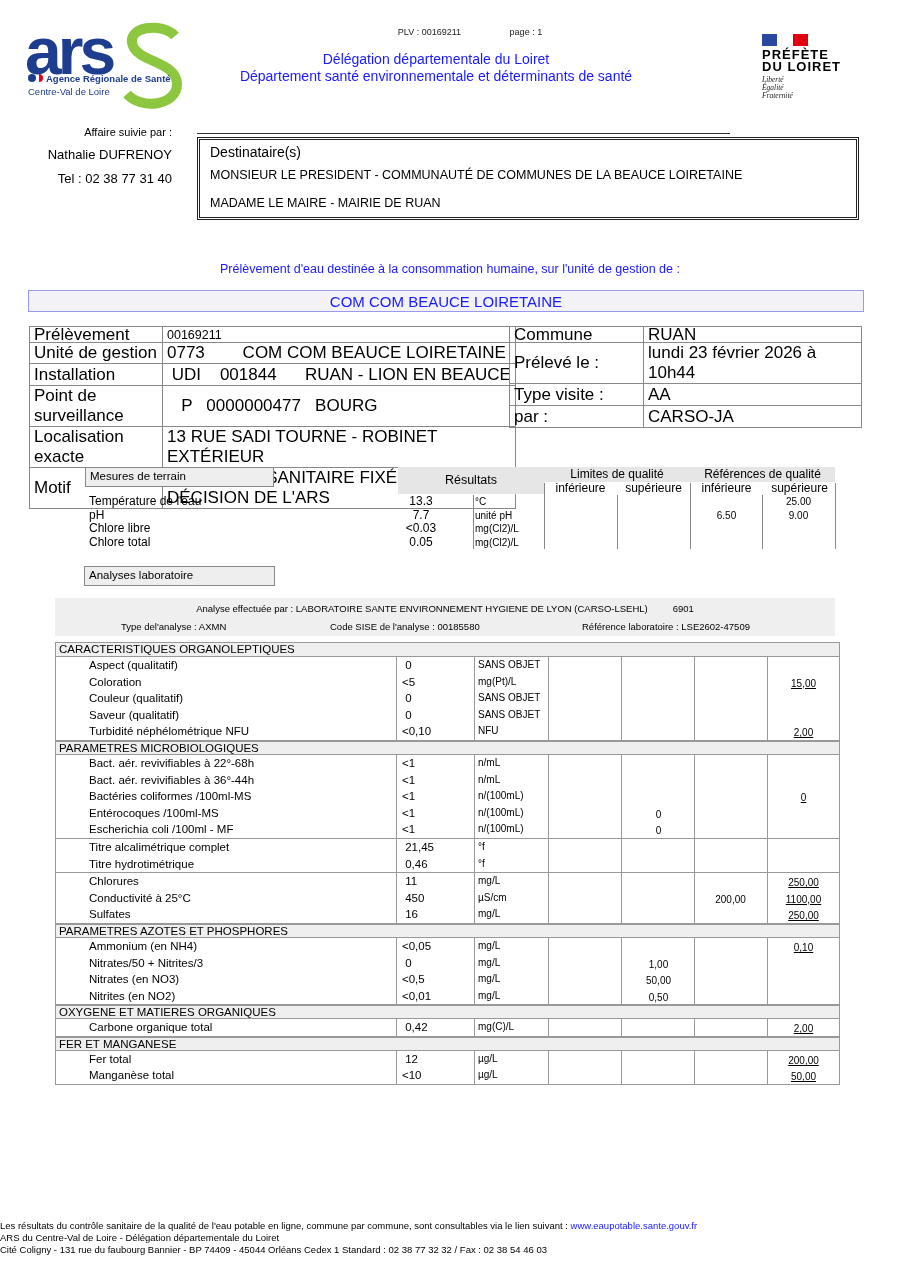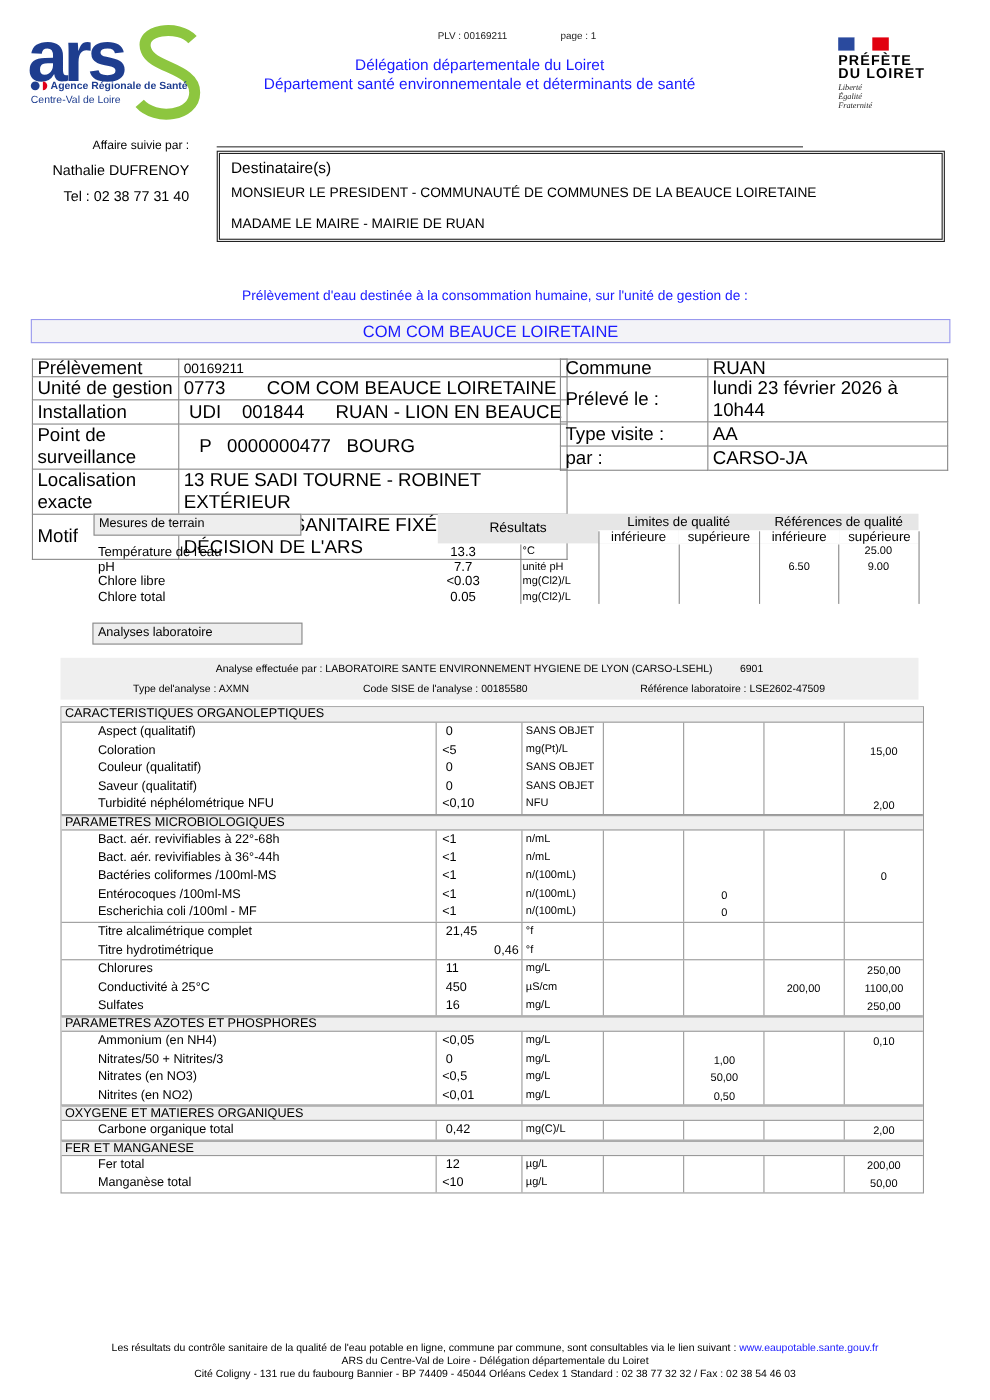--- a/index.html
+++ b/index.html
@@ -73,24 +73,24 @@
   
   #results { left: 55px; top: 642px; width: 785px; border: 1px solid #999; }
   .grp { height: 14px; background: #efefef; font-size: 11.5px; line-height: 13px; padding-left: 3px; border-bottom: 1px solid #999; border-top: 1px solid #999; }
   .grp-body { position: relative; border-bottom: 1px solid #999; }
   .grp-body:last-child { border-bottom: none; }
   .prow { position: relative; height: 16.6px; font-size: 11.5px; line-height: 16px; }
   .prow .lbl { position: absolute; left: 33px; }
   .prow .val { position: absolute; left: 346px; }
   .prow .unit { position: absolute; left: 422px; font-size: 10px; }
   .prow .c1, .prow .c2, .prow .c3, .prow .c4 { position: absolute; width: 73px; text-align: center; font-size: 10px; top: 2px; }
-  .prow .c1 { left: 493px; } .prow .c2 { left: 566px; } .prow .c3 { left: 638px; } .prow .c4 { left: 711px; }
+  .prow .c1 { left: 493px; } .prow .c2 { left: 566px; } .prow .c3 { left: 638px; } .prow .c4 { left: 711px; text-decoration: underline; }
   .colsep { position: absolute; top: 0; bottom: 0; width: 1px; background: #999; }
 
-  #footer { left: 0; width: 900px; top: 1220px; text-align: center; font-size: 9.5px; line-height: 12px; }
+  #footer { left: 0; width: 900px; top: 1220px; font-size: 9.5px; line-height: 12px; }
   #footer a { color: #1a1aff; text-decoration: none; }
 </style>
 </head>
 <body>
 
 <div id="logo-ars" class="abs">
   <svg width="160" height="90" viewBox="0 0 160 90">
     <text x="0" y="52" font-family="Liberation Sans, sans-serif" font-weight="bold" font-size="66" fill="#1e3d8f" letter-spacing="-4">ars</text>
     <path d="M150 14 C 138 0, 100 4, 108 24 C 114 40, 152 40, 152 62 C 152 84, 116 88, 102 72" stroke="#8dc63f" stroke-width="10" fill="none"></path>
     <rect x="105" y="4" width="42" height="50" fill="#fff" opacity="0"></rect>
@@ -382,21 +382,21 @@
         <span class="lbl">Titre alcalimétrique complet</span>
         <span class="val" style="white-space: pre;"> 21,45</span>
         <span class="unit">°f</span>
         <span class="c1"></span>
         <span class="c2"></span>
         <span class="c3"></span>
         <span class="c4"></span>
       </div>
       <div class="prow">
         <span class="lbl">Titre hydrotimétrique</span>
-        <span class="val" style="white-space: pre; margin-left: 44px;"> 0,46</span>
+        <span class="val" style="white-space: pre;"> 0,46</span>
         <span class="unit">°f</span>
         <span class="c1"></span>
         <span class="c2"></span>
         <span class="c3"></span>
         <span class="c4"></span>
       </div>
     </div>
     <div class="grp-body">
       <div class="colsep" style="left: 340px;"></div>
       <div class="colsep" style="left: 418px;"></div>

